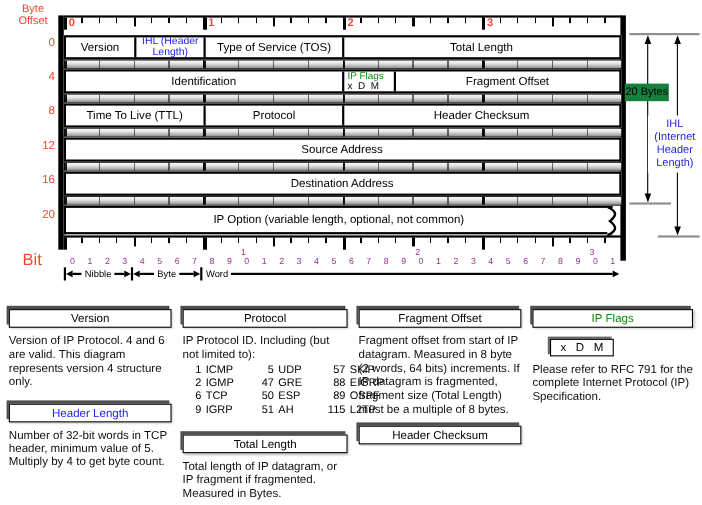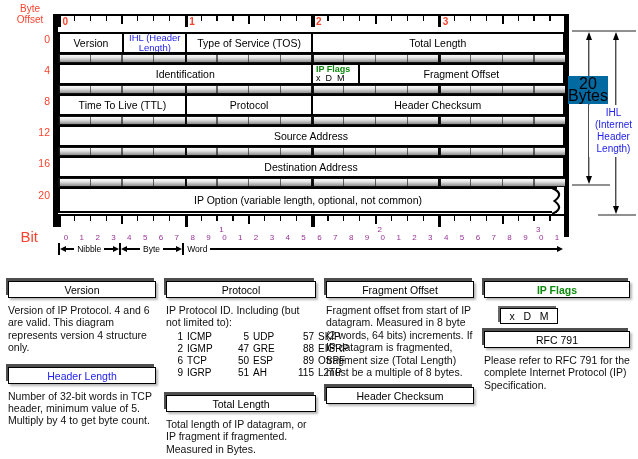--- a/index.html
+++ b/index.html
@@ -1,20 +1,20 @@
 <!DOCTYPE html>
 <html><head>
 <meta charset="utf-8">
 <style>
   html,body{margin:0;padding:0;background:#fff;}
   #app{position:relative;width:638px;height:459px;background:#fff;overflow:hidden;
        font-family:"Liberation Sans",sans-serif;color:#000;}
   .red{color:#f8442f;}
   .blue{color:#2222ee;}
-  .green{color:#0a8a0a;font-weight:bold;}
+  .green{color:#0a8a0a;}
   .purple{color:#993399;}
 
   
   #grid{position:absolute;left:57.5px;top:0;width:507px;height:262px;}
   .vbar{position:absolute;width:4.5px;background:#000;}
   #barL{left:53px;top:14px;height:213px;}
   #barR{left:564px;top:14px;height:223px;}
 
   .ruler{position:absolute;left:0;width:100%;height:13px;border-top:2.5px solid #000;box-sizing:border-box;}
   .ticks{position:absolute;left:0;top:0;width:100%;height:11px;
@@ -79,22 +79,22 @@
   #hl-mid{left:572px;top:184px;width:38px;}
   #hl-bot{left:598px;top:214px;width:38px;}
   .arrow-v{position:absolute;width:9px;}
   .arrow-v .line{position:absolute;left:50%;top:2px;bottom:2px;width:1.4px;background:#000;transform:translateX(-50%);}
   .arrow-v .tip-top{position:absolute;top:0;left:50%;transform:translateX(-50%);width:0;height:0;
     border-left:3.8px solid transparent;border-right:3.8px solid transparent;border-bottom:8px solid #000;}
   .arrow-v .tip-bot{position:absolute;bottom:0;left:50%;transform:translateX(-50%);width:0;height:0;
     border-left:3.8px solid transparent;border-right:3.8px solid transparent;border-top:8px solid #000;}
   #arrow-20b{left:584px;top:31.5px;height:152px;}
   #arrow-ihl{left:611px;top:31.5px;height:182px;}
-  #label-20b{position:absolute;left:568px;top:76px;width:40px;background:#0369a1;text-align:center;
-    font-size:16px;line-height:12px;z-index:3;padding:2px 0;}
+  #label-20b{position:absolute;left:568px;top:76px;width:40px;background:#15803d;text-align:center;
+    font-size:10px;line-height:12px;z-index:3;padding:2px 0;}
   #label-ihl{position:absolute;left:589px;top:105px;width:49px;background:#fff;text-align:center;
     font-size:10px;line-height:12px;z-index:3;padding:2px 0;}
 
   
   .col{position:absolute;top:281px;}
   #col1{left:8px;width:148px;} #col2{left:166px;width:150px;}
   #col3{left:326px;width:148px;} #col4{left:484px;width:146px;}
   .tbox{background:#fff;border:1.2px solid #000;box-shadow:-2px -3px 0 #4f4f4f,1.5px 1.5px 2px #b9b9b9;
     text-align:center;font-size:10.5px;padding:2px 0 1px 0;}
   .note{font-size:10.5px;line-height:12.4px;margin-top:6px;color:#111;}
@@ -391,17 +391,16 @@
 
   <div class="col" id="col3">
     <div class="tbox">Fragment Offset</div>
     <div class="note">Fragment offset from start of IP datagram.  Measured in 8 byte (2 words, 64 bits) increments.  If IP datagram is fragmented, fragment size (Total Length) must be a multiple of 8 bytes.</div>
     <div class="tbox mt3">Header Checksum</div>
   </div>
 
   <div class="col" id="col4">
     <div class="tbox green">IP Flags</div>
     <div id="xdm-box">x   D   M</div>
-    <div class="tbox mt4">RFC 791</div>
     <div class="note">Please refer to RFC 791 for the complete Internet Protocol (IP) Specification.</div>
   </div>
 
 </div>
 
 </body></html>

